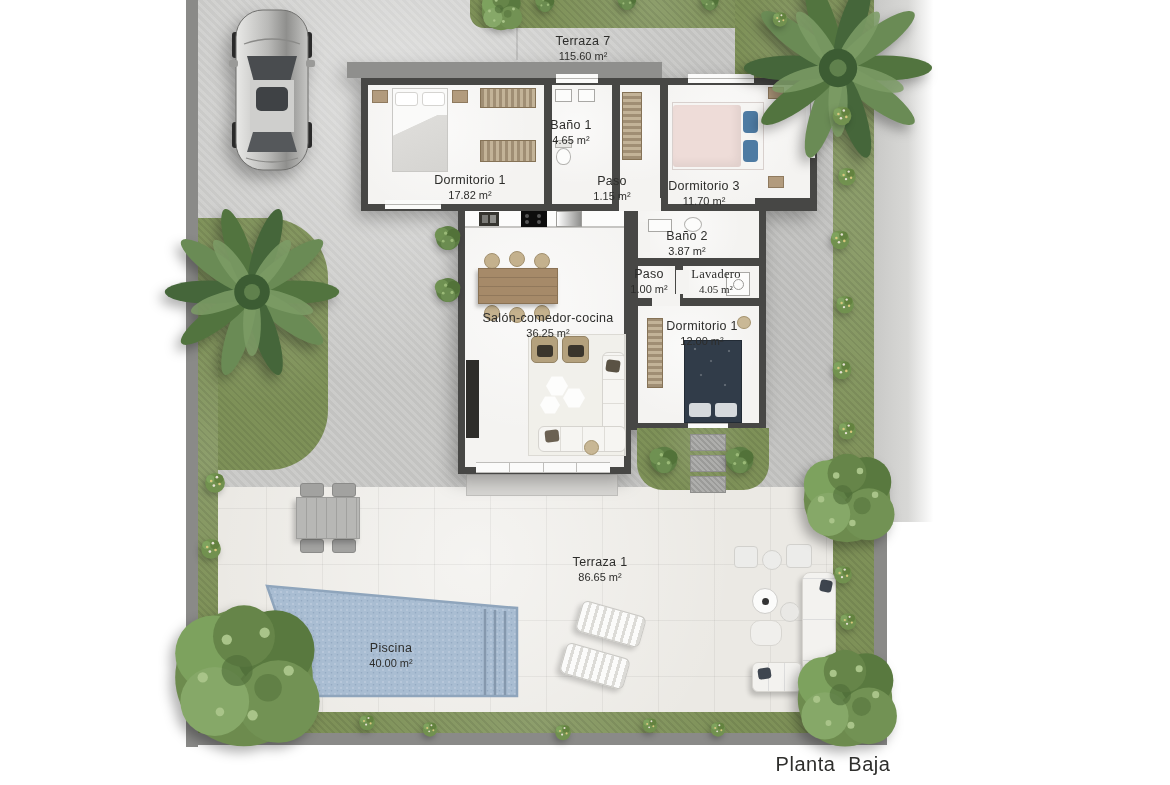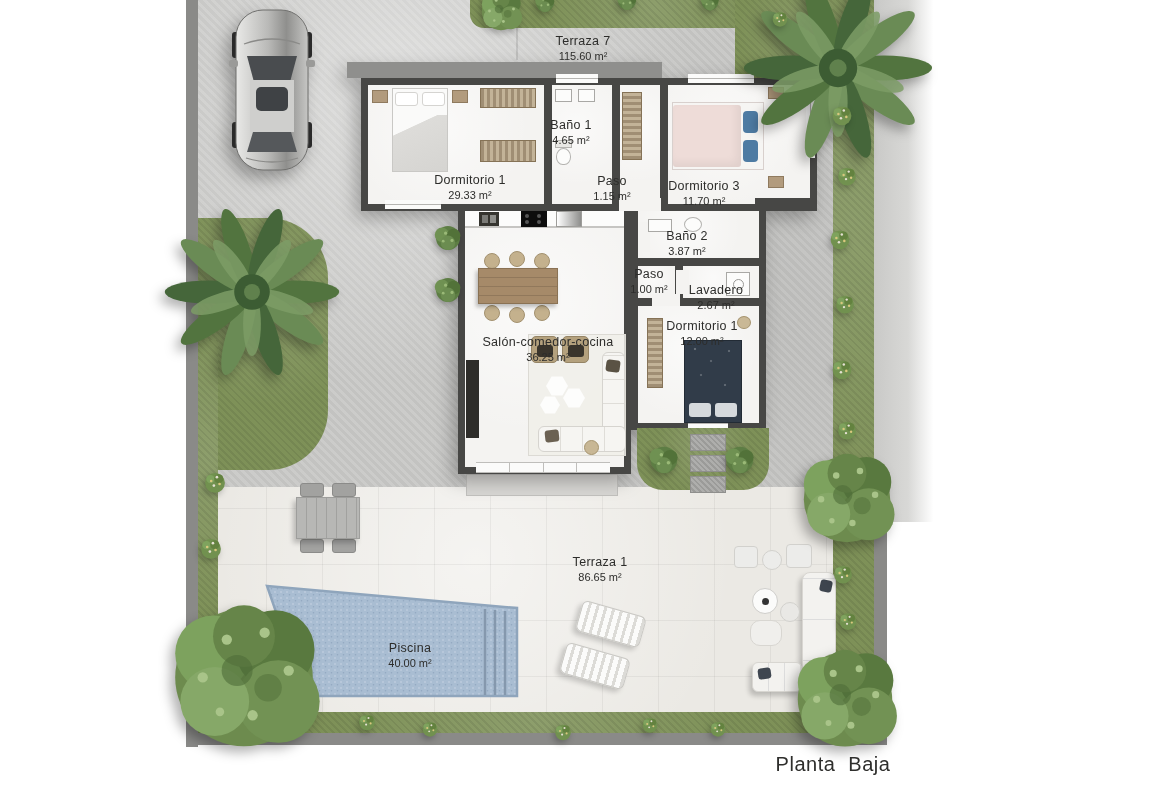--- a/index.html
+++ b/index.html
@@ -432,53 +432,53 @@
   <div class="rlabel" style="left:583px;top:33px;">
     <span class="nm">Terraza 7</span>
     <span class="ar">115.60 m²</span>
   </div>
   <div class="rlabel" style="left:571px;top:117px;">
     <span class="nm">Baño 1</span>
     <span class="ar">4.65 m²</span>
   </div>
   <div class="rlabel" style="left:470px;top:172px;">
     <span class="nm">Dormitorio 1</span>
-    <span class="ar">29.33 m²</span>
+    <span class="ar">17.82 m²</span>
   </div>
   <div class="rlabel" style="left:612px;top:173px;">
     <span class="nm">Paso</span>
     <span class="ar">1.15 m²</span>
   </div>
   <div class="rlabel" style="left:704px;top:178px;">
     <span class="nm">Dormitorio 3</span>
     <span class="ar">11.70 m²</span>
   </div>
   <div class="rlabel" style="left:687px;top:228px;">
     <span class="nm">Baño 2</span>
     <span class="ar">3.87 m²</span>
   </div>
   <div class="rlabel" style="left:649px;top:266px;">
     <span class="nm">Paso</span>
     <span class="ar">1.00 m²</span>
   </div>
-  <div class="rlabel" style="left:716px;top:282px;">
+  <div class="rlabel" style="left:716px;top:266px;font-family:Liberation Serif, serif;">
     <span class="nm">Lavadero</span>
-    <span class="ar">2.67 m²</span>
+    <span class="ar">4.05 m²</span>
   </div>
   <div class="rlabel" style="left:702px;top:318px;">
     <span class="nm">Dormitorio 1</span>
     <span class="ar">12.00 m²</span>
   </div>
-  <div class="rlabel" style="left:548px;top:310px;margin-top:24px;">
+  <div class="rlabel" style="left:548px;top:310px;">
     <span class="nm">Salón-comedor-cocina</span>
     <span class="ar">36.25 m²</span>
   </div>
   <div class="rlabel" style="left:600px;top:554px;">
     <span class="nm">Terraza 1</span>
     <span class="ar">86.65 m²</span>
   </div>
-  <div class="rlabel" style="left:410px;top:640px;">
+  <div class="rlabel" style="left:391px;top:640px;">
     <span class="nm">Piscina</span>
     <span class="ar">40.00 m²</span>
   </div>
 
   <div id="title" style="left:833px;top:753px;">Planta Baja</div>
 </div>
 
 </body></html>

